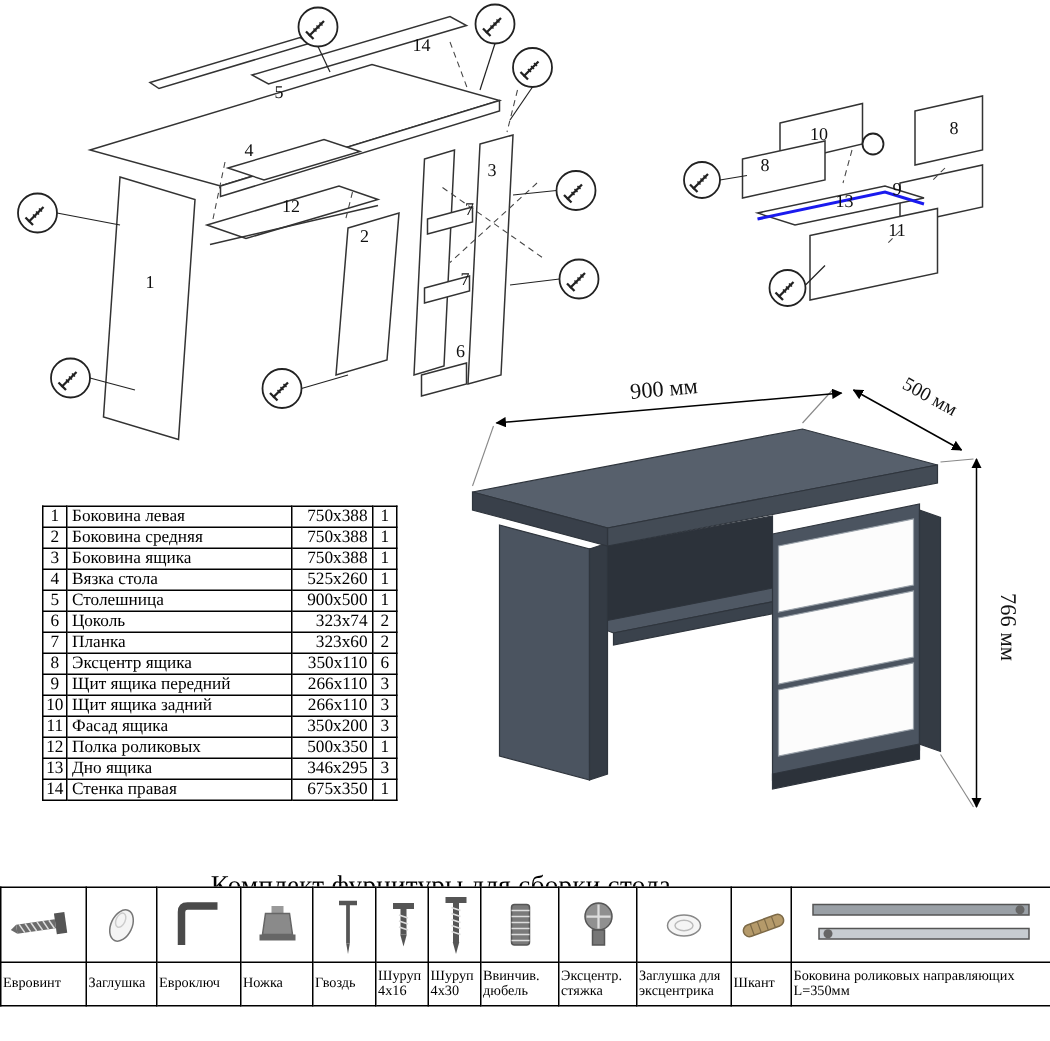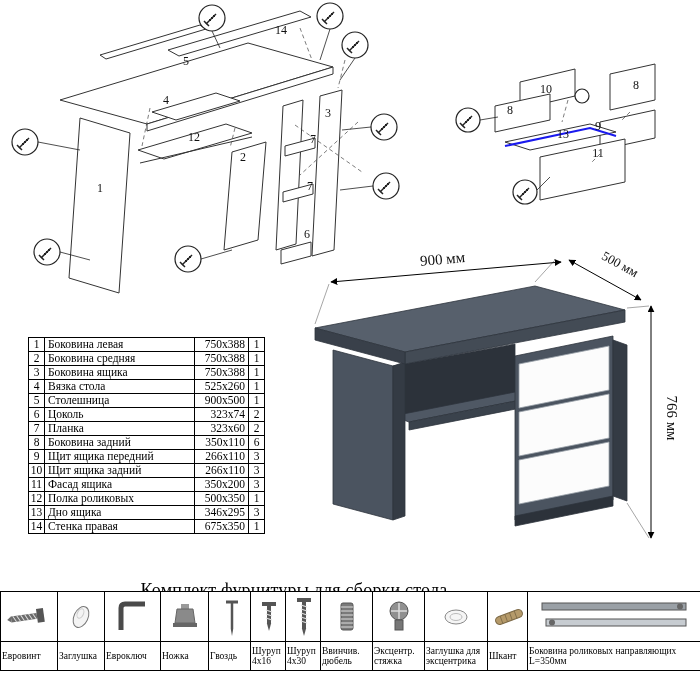--- a/index.html
+++ b/index.html
@@ -191,21 +191,21 @@
         <td class="c-qty">2</td>
       </tr>
   <tr>
         <td class="c-num">7</td>
         <td class="c-name">Планка</td>
         <td class="c-size">323х60</td>
         <td class="c-qty">2</td>
       </tr>
   <tr>
         <td class="c-num">8</td>
-        <td class="c-name">Боковина задний</td>
+        <td class="c-name">Эксцентр ящика</td>
         <td class="c-size">350х110</td>
         <td class="c-qty">6</td>
       </tr>
   <tr>
         <td class="c-num">9</td>
         <td class="c-name">Щит ящика передний</td>
         <td class="c-size">266х110</td>
         <td class="c-qty">3</td>
       </tr>
   <tr>

